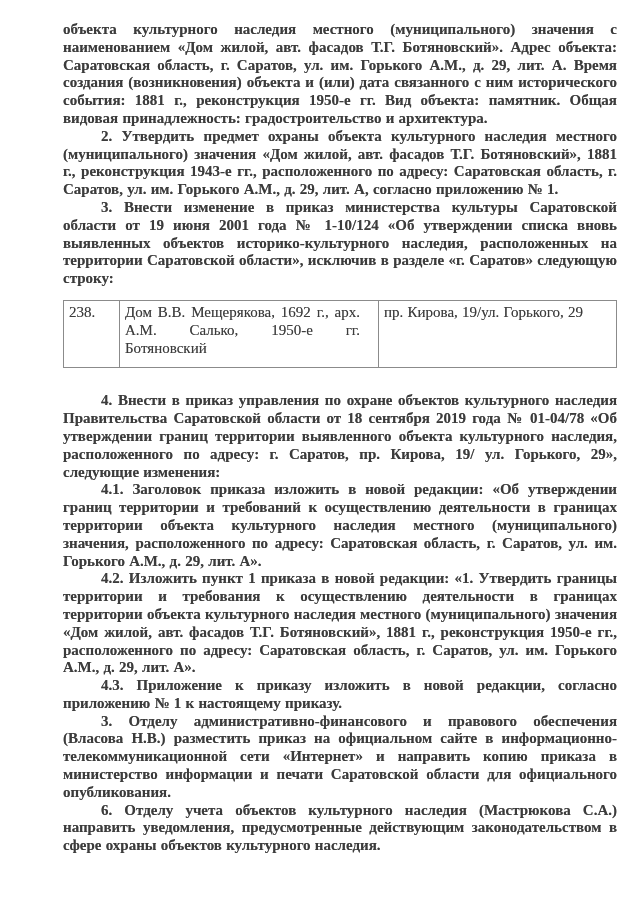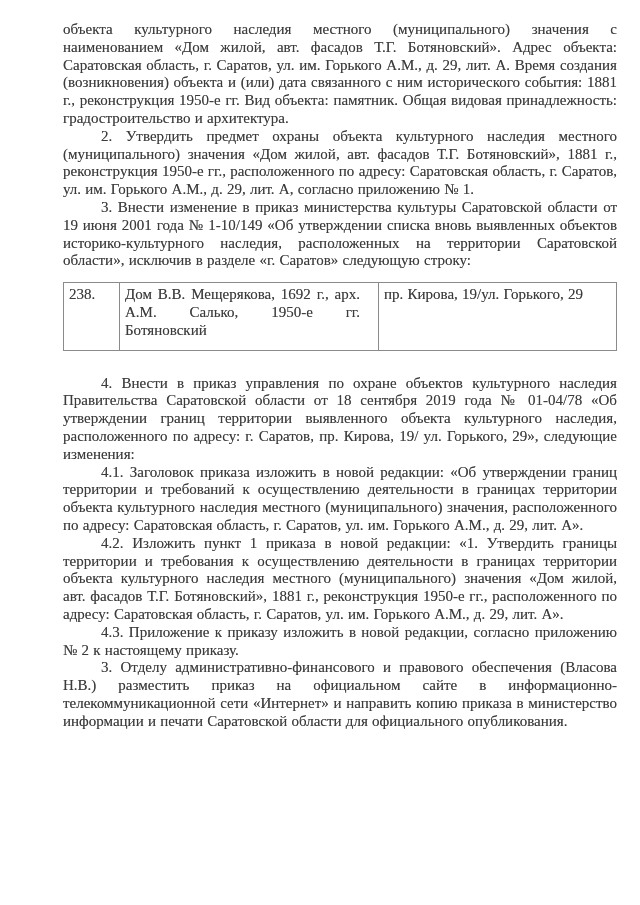--- a/index.html
+++ b/index.html
@@ -25,20 +25,21 @@
     line-height: 17.8px;
     text-align: justify;
     text-align-last: left;
     word-spacing: 0.5px;
     text-shadow: 0 0 0.5px rgba(70,70,70,0.55);
   }
   .para {
     margin: 0;
     padding: 0;
     text-indent: 38px;
+    font-weight: bold;
   }
   .para.no-indent {
     text-indent: 0;
   }
   table.excerpt-table {
     width: 554px;
     table-layout: fixed;
     border-collapse: collapse;
     margin: 12px 0 24px 0;
   }
@@ -53,40 +54,41 @@
   td.col-addr  { text-align: right; }
 </style>
 </head>
 <body>
 
 <div class="page">
   <div class="content">
 
     <p class="para no-indent">объекта культурного наследия местного (муниципального) значения с наименованием «Дом жилой, авт. фасадов Т.Г. Ботяновский». Адрес объекта: Саратовская область, г. Саратов, ул. им. Горького А.М., д. 29, лит. А. Время создания (возникновения) объекта и (или) дата связанного с ним исторического события: 1881 г., реконструкция 1950-е гг. Вид объекта: памятник. Общая видовая принадлежность: градостроительство и архитектура.</p>
 
-    <p class="para">2. Утвердить предмет охраны объекта культурного наследия местного (муниципального) значения «Дом жилой, авт. фасадов Т.Г. Ботяновский», 1881 г., реконструкция 1950-е гг., расположенного по адресу: Саратовская область, г. Саратов, ул. им. Горького А.М., д. 29, лит. А, согласно приложению № 1.</p>
+    <p class="para">2. Утвердить предмет охраны объекта культурного наследия местного (муниципального) значения «Дом жилой, авт. фасадов Т.Г. Ботяновский», 1881 г., реконструкция 1943-е гг., расположенного по адресу: Саратовская область, г. Саратов, ул. им. Горького А.М., д. 29, лит. А, согласно приложению № 1.</p>
 
-    <p class="para">3. Внести изменение в приказ министерства культуры Саратовской области от 19 июня 2001 года № 1-10/149 «Об утверждении списка вновь выявленных объектов историко-культурного наследия, расположенных на территории Саратовской области», исключив в разделе «г. Саратов» следующую строку:</p>
+    <p class="para">3. Внести изменение в приказ министерства культуры Саратовской области от 19 июня 2001 года № 1-10/124 «Об утверждении списка вновь выявленных объектов историко-культурного наследия, расположенных на территории Саратовской области», исключив в разделе «г. Саратов» следующую строку:</p>
 
     <table class="excerpt-table">
       <tbody>
         <tr>
           <td class="col-num">238.</td>
           <td class="col-obj">Дом В.В. Мещерякова, 1692 г., арх. А.М. Салько, 1950-е гг. Ботяновский</td>
           <td class="col-addr">пр. Кирова, 19/ул. Горького, 29</td>
         </tr>
       </tbody>
     </table>
 
     <p class="para">4. Внести в приказ управления по охране объектов культурного наследия Правительства Саратовской области от 18 сентября 2019 года № 01-04/78 «Об утверждении границ территории выявленного объекта культурного наследия, расположенного по адресу: г. Саратов, пр. Кирова, 19/ ул. Горького, 29», следующие изменения:</p>
 
     <p class="para">4.1. Заголовок приказа изложить в новой редакции: «Об утверждении границ территории и требований к осуществлению деятельности в границах территории объекта культурного наследия местного (муниципального) значения, расположенного по адресу: Саратовская область, г. Саратов, ул. им. Горького А.М., д. 29, лит. А».</p>
 
     <p class="para">4.2. Изложить пункт 1 приказа в новой редакции: «1. Утвердить границы территории и требования к осуществлению деятельности в границах территории объекта культурного наследия местного (муниципального) значения «Дом жилой, авт. фасадов Т.Г. Ботяновский», 1881 г., реконструкция 1950-е гг., расположенного по адресу: Саратовская область, г. Саратов, ул. им. Горького А.М., д. 29, лит. А».</p>
 
-    <p class="para">4.3. Приложение к приказу изложить в новой редакции, согласно приложению № 2 к настоящему приказу.</p>
+    <p class="para">4.3. Приложение к приказу изложить в новой редакции, согласно приложению № 1 к настоящему приказу.</p>
 
     <p class="para">3. Отделу административно-финансового и правового обеспечения (Власова Н.В.) разместить приказ на официальном сайте в информационно-телекоммуникационной сети «Интернет» и направить копию приказа в министерство информации и печати Саратовской области для официального опубликования.</p>
 
+    <p class="para">6. Отделу учета объектов культурного наследия (Мастрюкова С.А.) направить уведомления, предусмотренные действующим законодательством в сфере охраны объектов культурного наследия.</p>
 
 
   </div>
 </div>
 
 </body></html>

